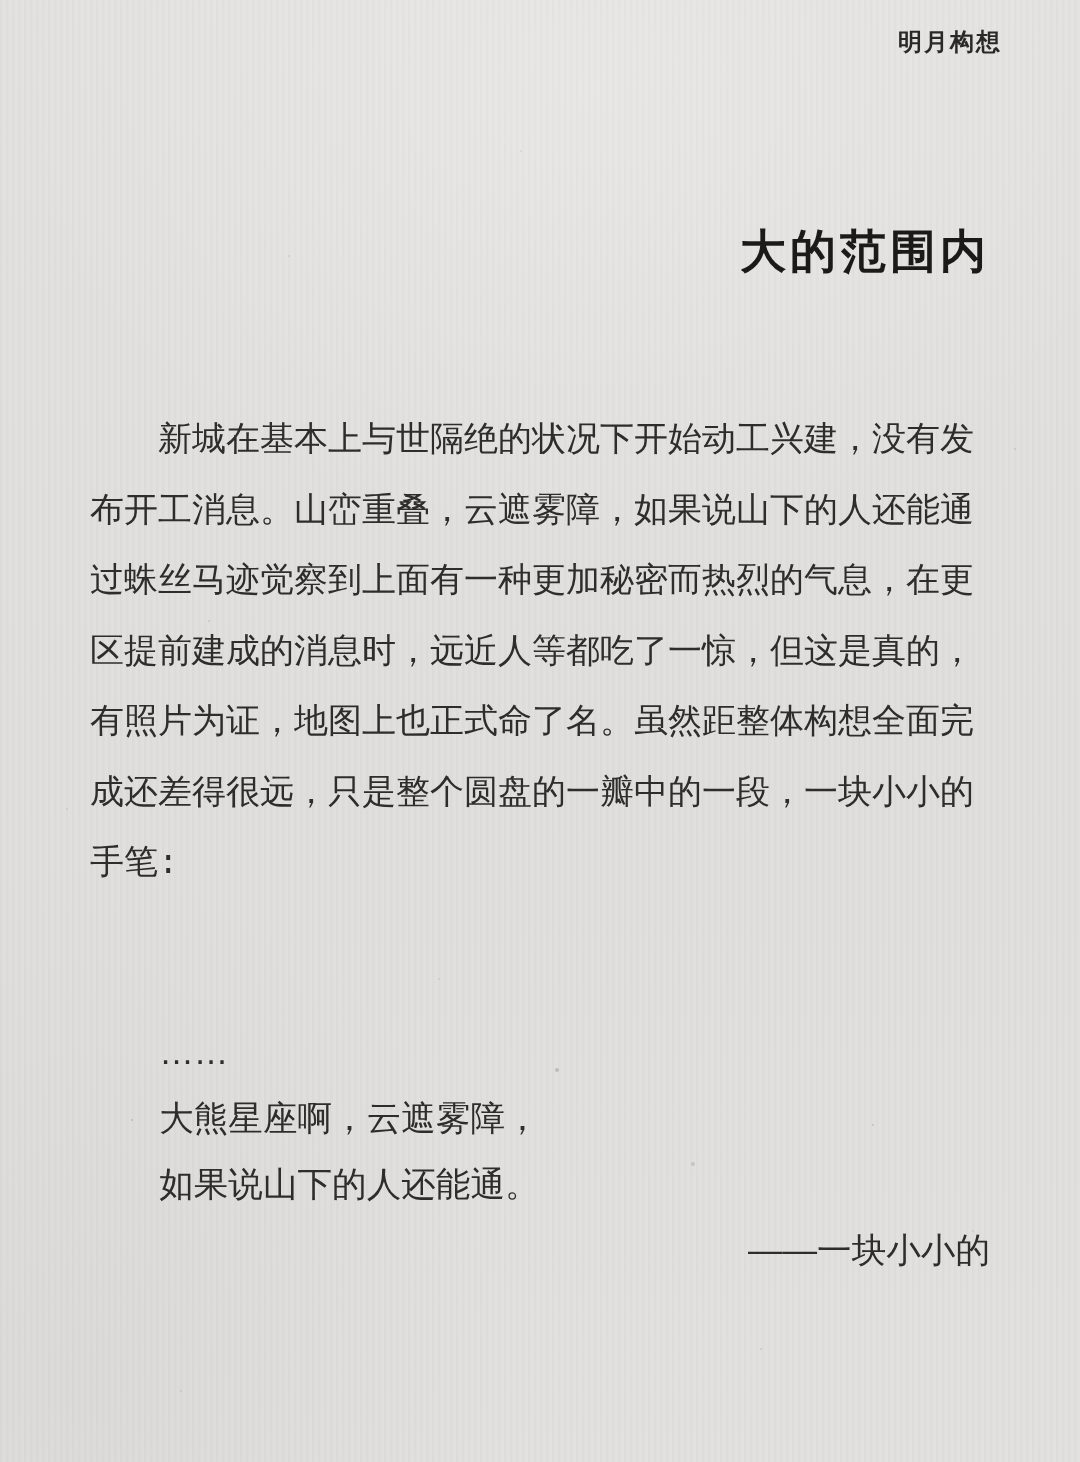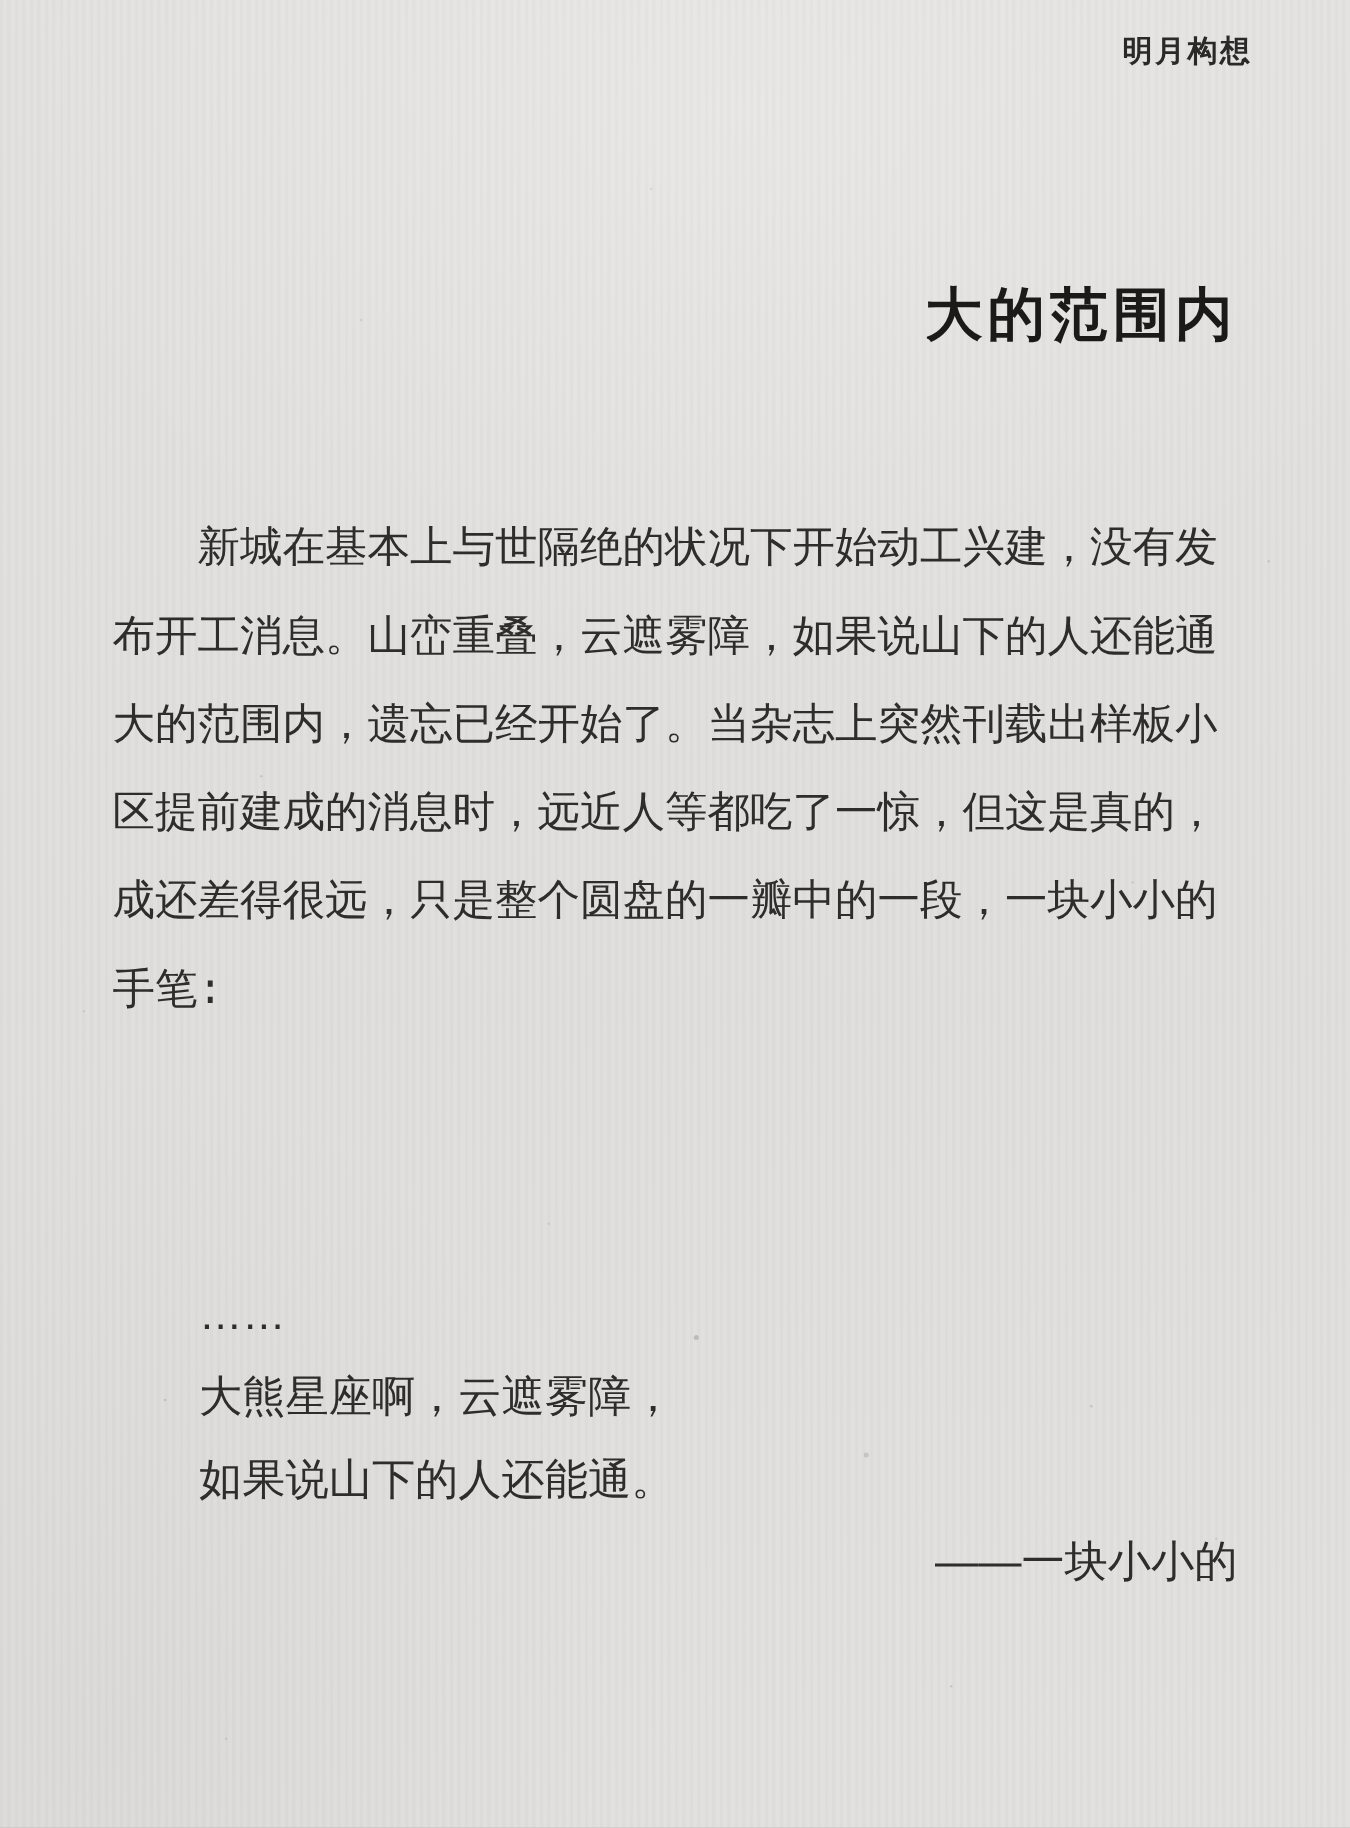--- a/index.html
+++ b/index.html
@@ -109,22 +109,23 @@
 
 <div class="page">
 
   <div class="running-header">明月构想</div>
 
   <div class="chapter-title">大的范围内</div>
 
   <div class="paragraph">
     <div class="line first">新城在基本上与世隔绝的状况下开始动工兴建，没有发</div>
     <div class="line">布开工消息。山峦重叠，云遮雾障，如果说山下的人还能通</div>
-    <div class="line">大的范围内，遗忘已经开始了。当杂志上突然刊载出样板小</div>
+    <div class="line">过蛛丝马迹觉察到上面有一种更加秘密而热烈的气息，在更</div>
     <div class="line">区提前建成的消息时，远近人等都吃了一惊，但这是真的，</div>
+    <div class="line">有照片为证，地图上也正式命了名。虽然距整体构想全面完</div>
     <div class="line">成还差得很远，只是整个圆盘的一瓣中的一段，一块小小的</div>
     <div class="line">手笔:</div>
   </div>
 
   <div class="quote">
     <div class="indented">……</div>
     <div class="indented">大熊星座啊，云遮雾障，</div>
     <div class="indented">如果说山下的人还能通。</div>
     <div class="attribution">——一块小小的</div>
   </div>

